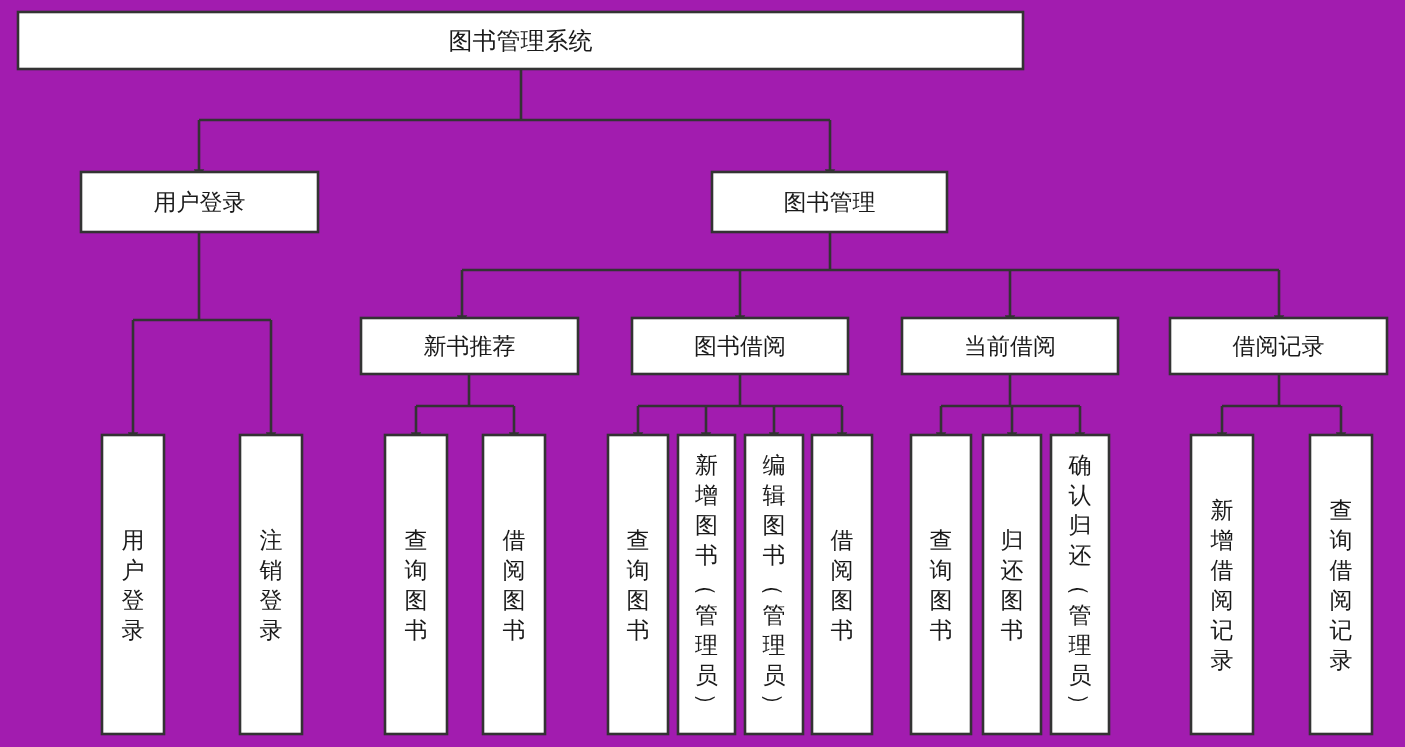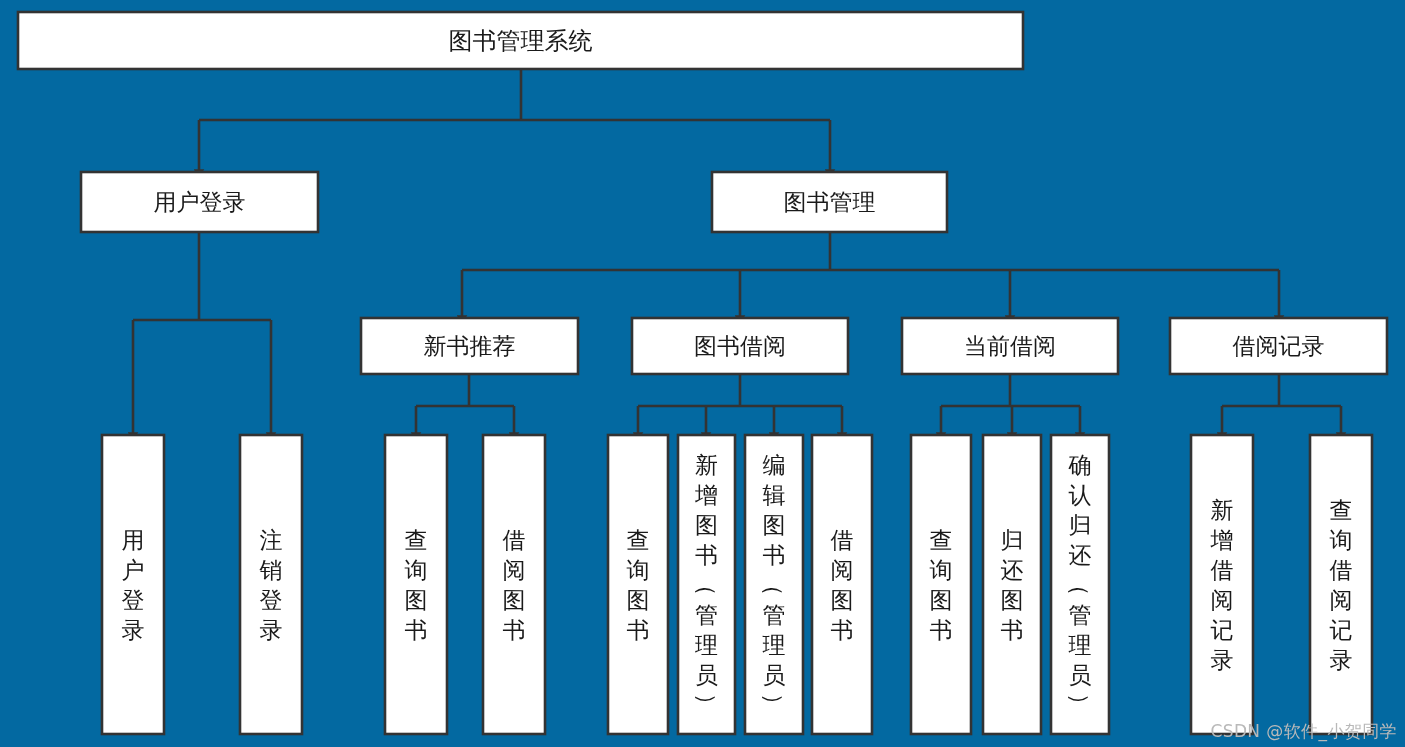--- a/index.html
+++ b/index.html
@@ -7,21 +7,21 @@
     padding: 0;
     background: #ffffff;
   }
   body {
     font-family: "DejaVu Sans", "Liberation Sans", sans-serif;
   }
   #stage {
     position: relative;
     width: 1405px;
     height: 747px;
-    background: #0369a1;
+    background: #a21caf;
     overflow: hidden;
     text-decoration: underline;
   }
   #tree {
     position: absolute;
     left: 0;
     top: 0;
     width: 1405px;
     height: 747px;
   }
@@ -289,14 +289,13 @@
             <text x="1341" y="539.5" class="leaf-label" dominant-baseline="central">询</text>
             <text x="1341" y="569.5" class="leaf-label" dominant-baseline="central">借</text>
             <text x="1341" y="599.5" class="leaf-label" dominant-baseline="central">阅</text>
             <text x="1341" y="629.5" class="leaf-label" dominant-baseline="central">记</text>
             <text x="1341" y="659.5" class="leaf-label" dominant-baseline="central">录</text>
           </g>
         </g>
       </g>
   </svg>
 
-  <div class="watermark">CSDN @软件_小贺同学</div>
 </div>
 
 </body></html>

